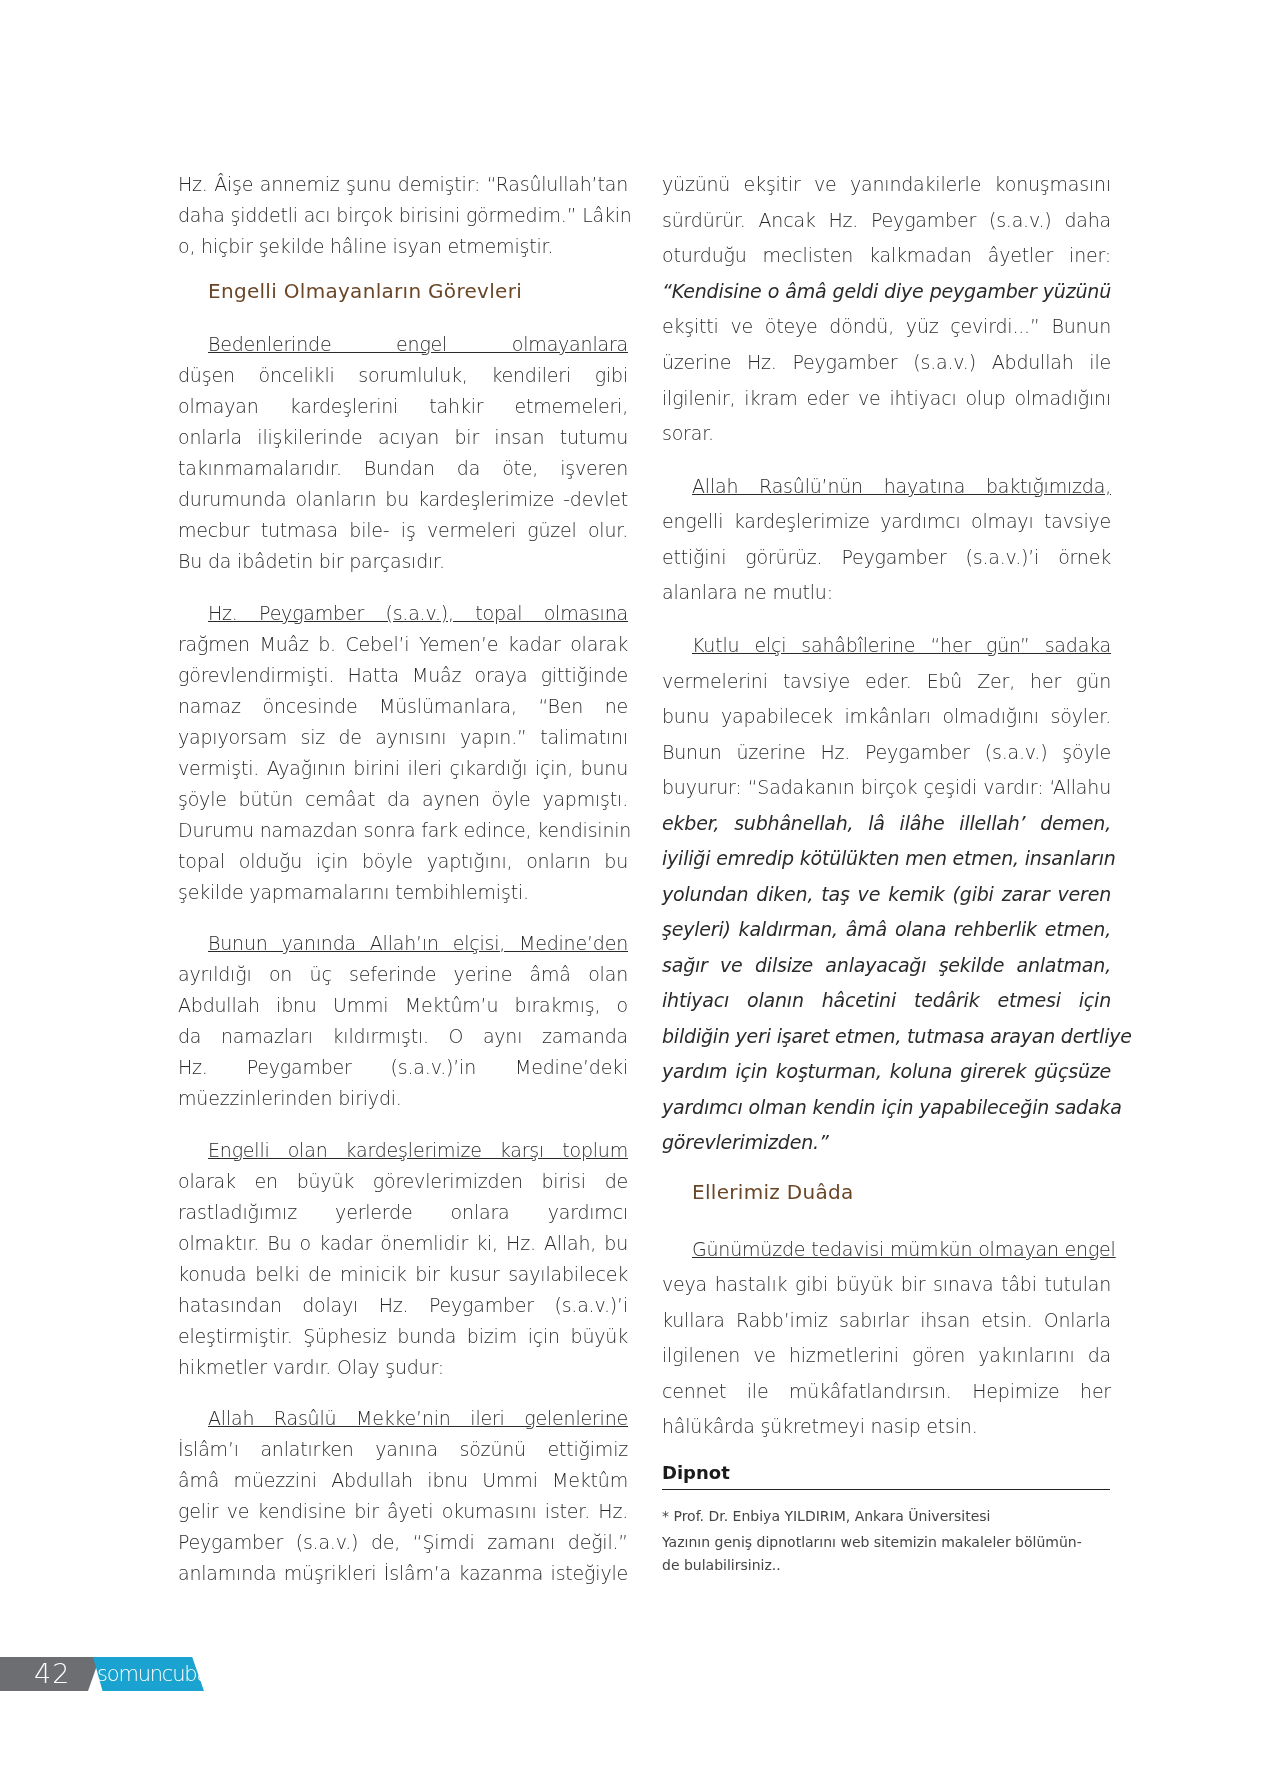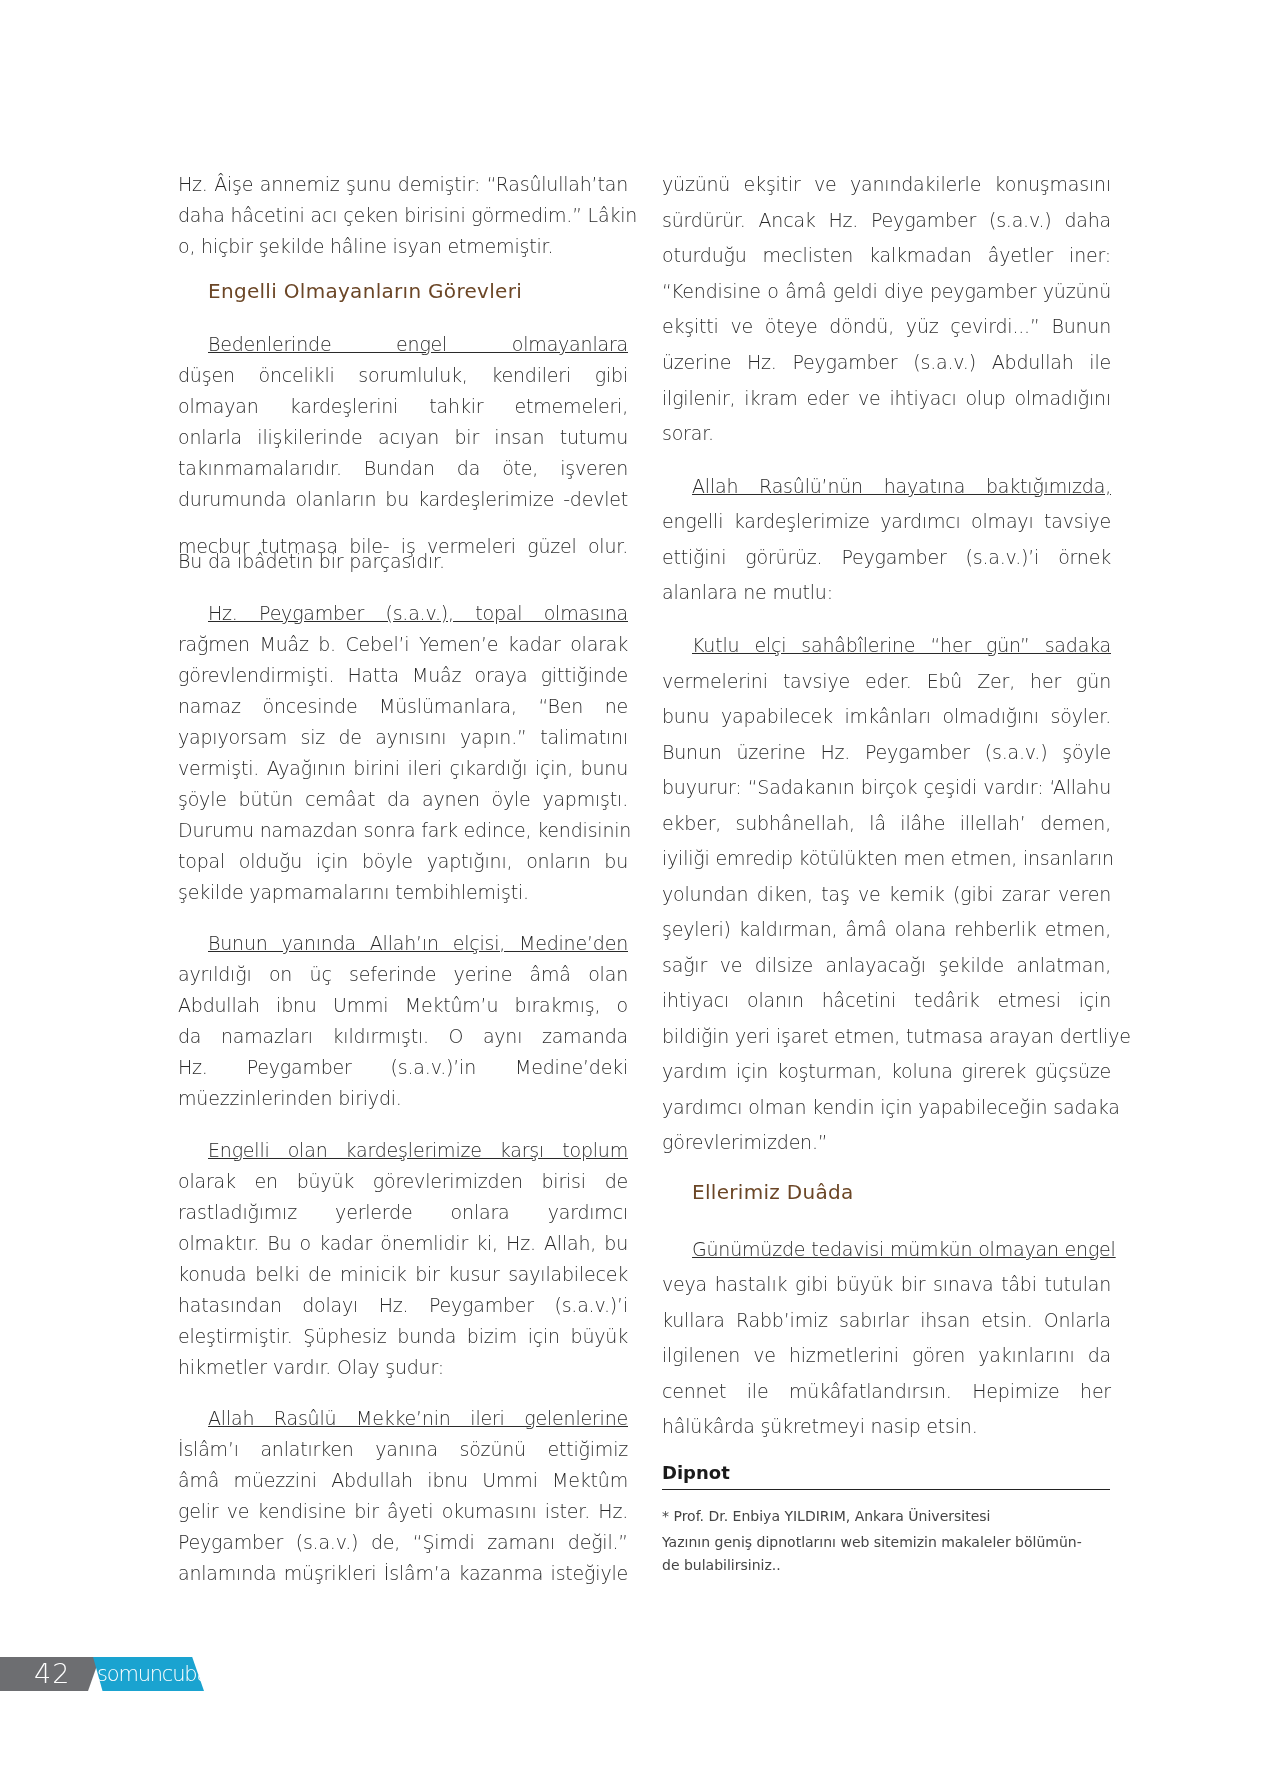--- a/index.html
+++ b/index.html
@@ -7,21 +7,21 @@
          font-family: "DejaVu Sans", sans-serif; color: #2a2a2a; }
   .col { position: absolute; top: 0; }
   .col-left { left: 178px; width: 450px; }
   .col-right { left: 662px; width: 449px; }
   .line { position: absolute; left: 0; right: 0; height: 28px;
           font-size: 19px; font-weight: 300; letter-spacing: -0.2px;
           white-space: nowrap; text-align: justify; text-align-last: justify;
           line-height: 28px; }
   .line.last { text-align-last: left; }
   .line.indent { padding-left: 30px; text-decoration: underline; }
-  .line.italic { }
+  .line.italic { font-style: italic; }
   .heading { position: absolute; font-size: 20px; color: #6b4626; letter-spacing: 0.3px;
              font-family: "DejaVu Sans", sans-serif; white-space: nowrap; }
   .dipnot-title { position: absolute; left: 0; font-size: 18px; font-weight: bold; color: #1a1a1a; }
   .dipnot-rule { position: absolute; left: 0; width: 448px; height: 0; border-top: 1.5px solid #222; }
   .fn { position: absolute; left: 0; font-size: 14px; color: #444; white-space: nowrap; line-height: 20px; }
   .footer-gray { position: absolute; left: 0; top: 1657px; width: 100px; height: 34px; background: #6d6e71;
                  clip-path: polygon(0 0, 100% 0, 88% 100%, 0 100%); }
   .footer-blue { position: absolute; left: 86px; top: 1657px; width: 118px; height: 34px; background: #1aa3d0;
                  clip-path: polygon(6% 0, 90% 0, 100% 100%, 14% 100%); }
   .page-num { position: absolute; left: 34px; top: 1657px; height: 20px; line-height: 34px; font-size: 27px;
@@ -29,34 +29,34 @@
   .brand { position: absolute; left: 97px; top: 1657px; height: 34px; line-height: 34px; font-size: 21px;
            color: #fff; letter-spacing: -1.2px; font-weight: 300; }
 </style>
 </head>
 <body>
 
 <div class="col col-left">
 
   <div>
     <div class="line" style="top:170px">Hz. Âişe annemiz şunu demiştir: “Rasûlullah’tan</div>
-    <div class="line" style="top:201px">daha hâcetini acı çeken birisini görmedim.” Lâkin</div>
+    <div class="line" style="top:201px">daha şiddetli acı birçok birisini görmedim.” Lâkin</div>
     <div class="line last" style="top:232px">o, hiçbir şekilde hâline isyan etmemiştir.</div>
   </div>
 
   <div class="heading" style="left:30px; top:279px">Engelli Olmayanların Görevleri</div>
 
   <div>
     <div class="line indent" style="top:330px">Bedenlerinde engel olmayanlara</div>
     <div class="line" style="top:361px">düşen öncelikli sorumluluk, kendileri gibi</div>
     <div class="line" style="top:392px">olmayan kardeşlerini tahkir etmemeleri,</div>
     <div class="line" style="top:423px">onlarla ilişkilerinde acıyan bir insan tutumu</div>
     <div class="line" style="top:454px">takınmamalarıdır. Bundan da öte, işveren</div>
     <div class="line" style="top:485px">durumunda olanların bu kardeşlerimize -devlet</div>
-    <div class="line" style="top:532px">mecbur tutmasa bile- iş vermeleri güzel olur.</div>
+    <div class="line" style="top:516px">mecbur tutmasa bile- iş vermeleri güzel olur.</div>
     <div class="line last" style="top:547px">Bu da ibâdetin bir parçasıdır.</div>
   </div>
 
   <div>
     <div class="line indent" style="top:599px">Hz. Peygamber (s.a.v.), topal olmasına</div>
     <div class="line" style="top:630px">rağmen Muâz b. Cebel’i Yemen’e kadar olarak</div>
     <div class="line" style="top:661px">görevlendirmişti. Hatta Muâz oraya gittiğinde</div>
     <div class="line" style="top:692px">namaz öncesinde Müslümanlara, “Ben ne</div>
     <div class="line" style="top:723px">yapıyorsam siz de aynısını yapın.” talimatını</div>
     <div class="line" style="top:754px">vermişti. Ayağının birini ileri çıkardığı için, bunu</div>

